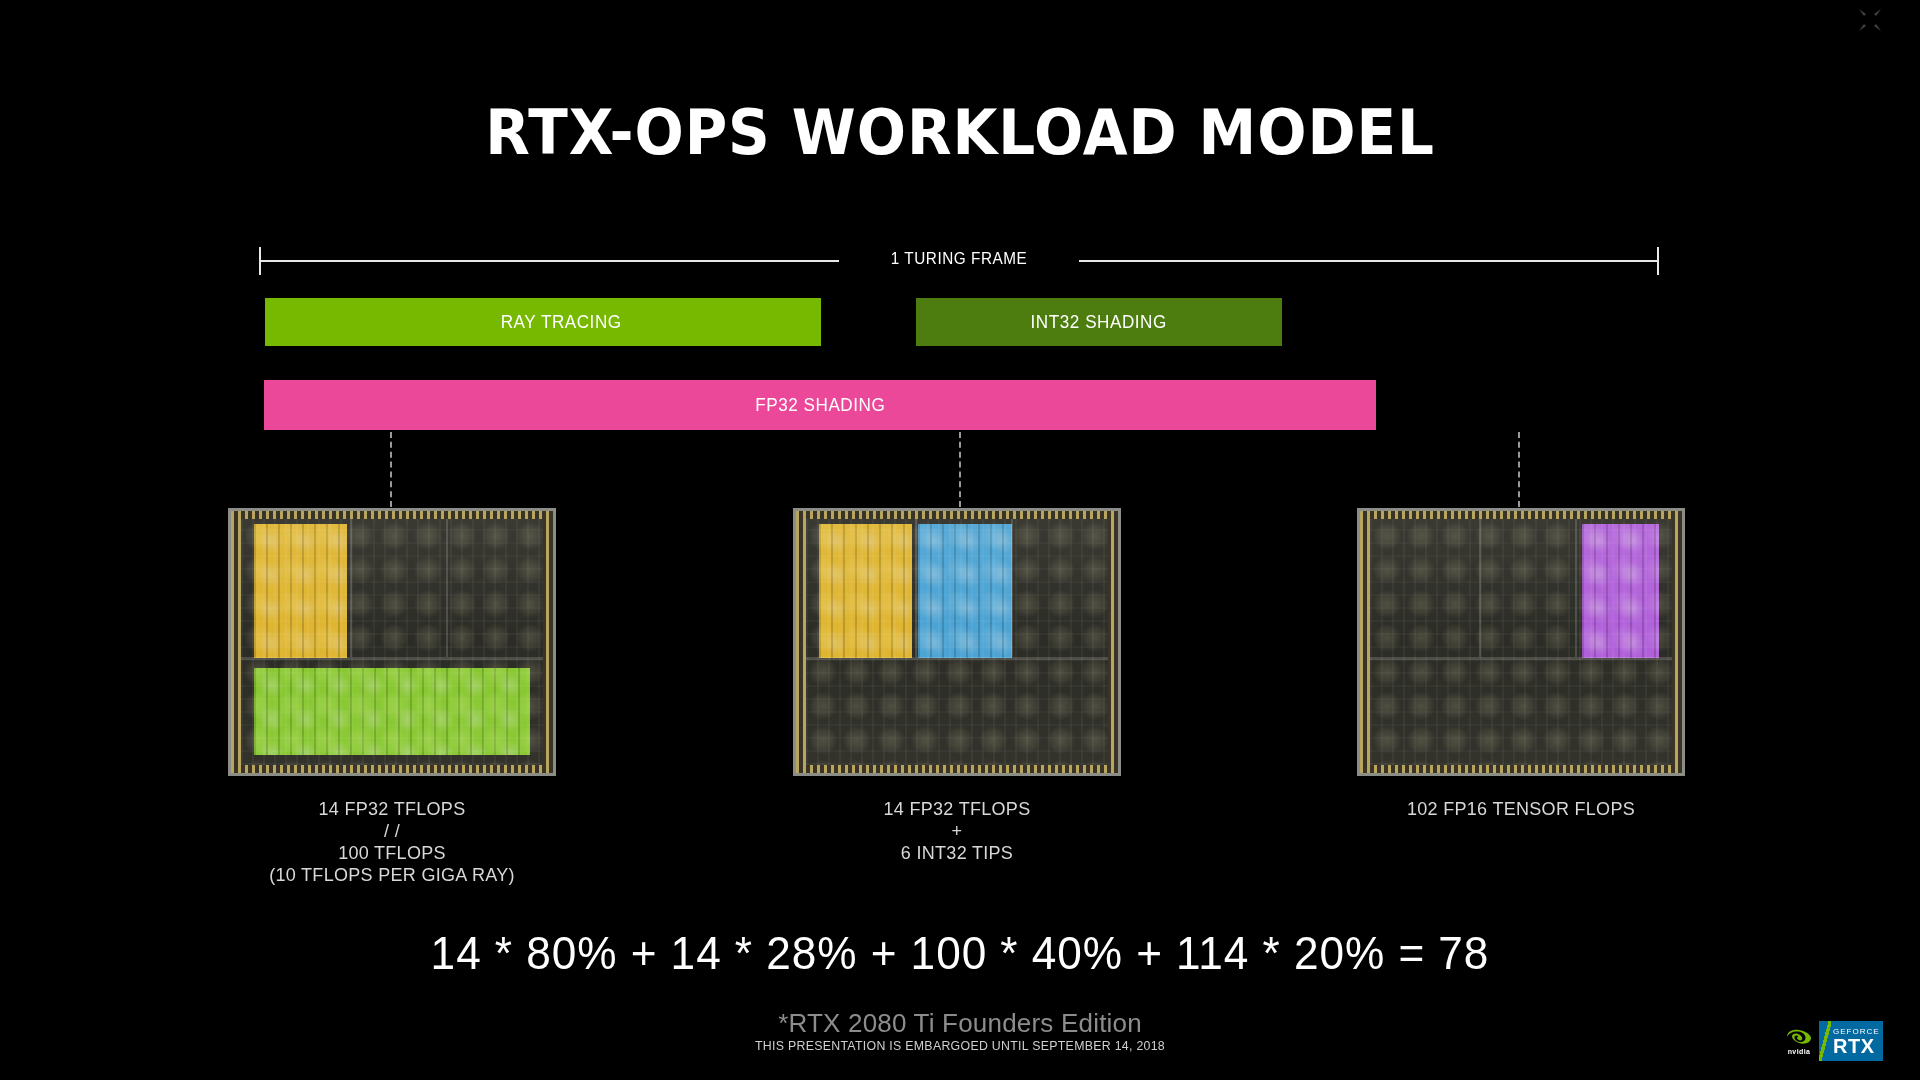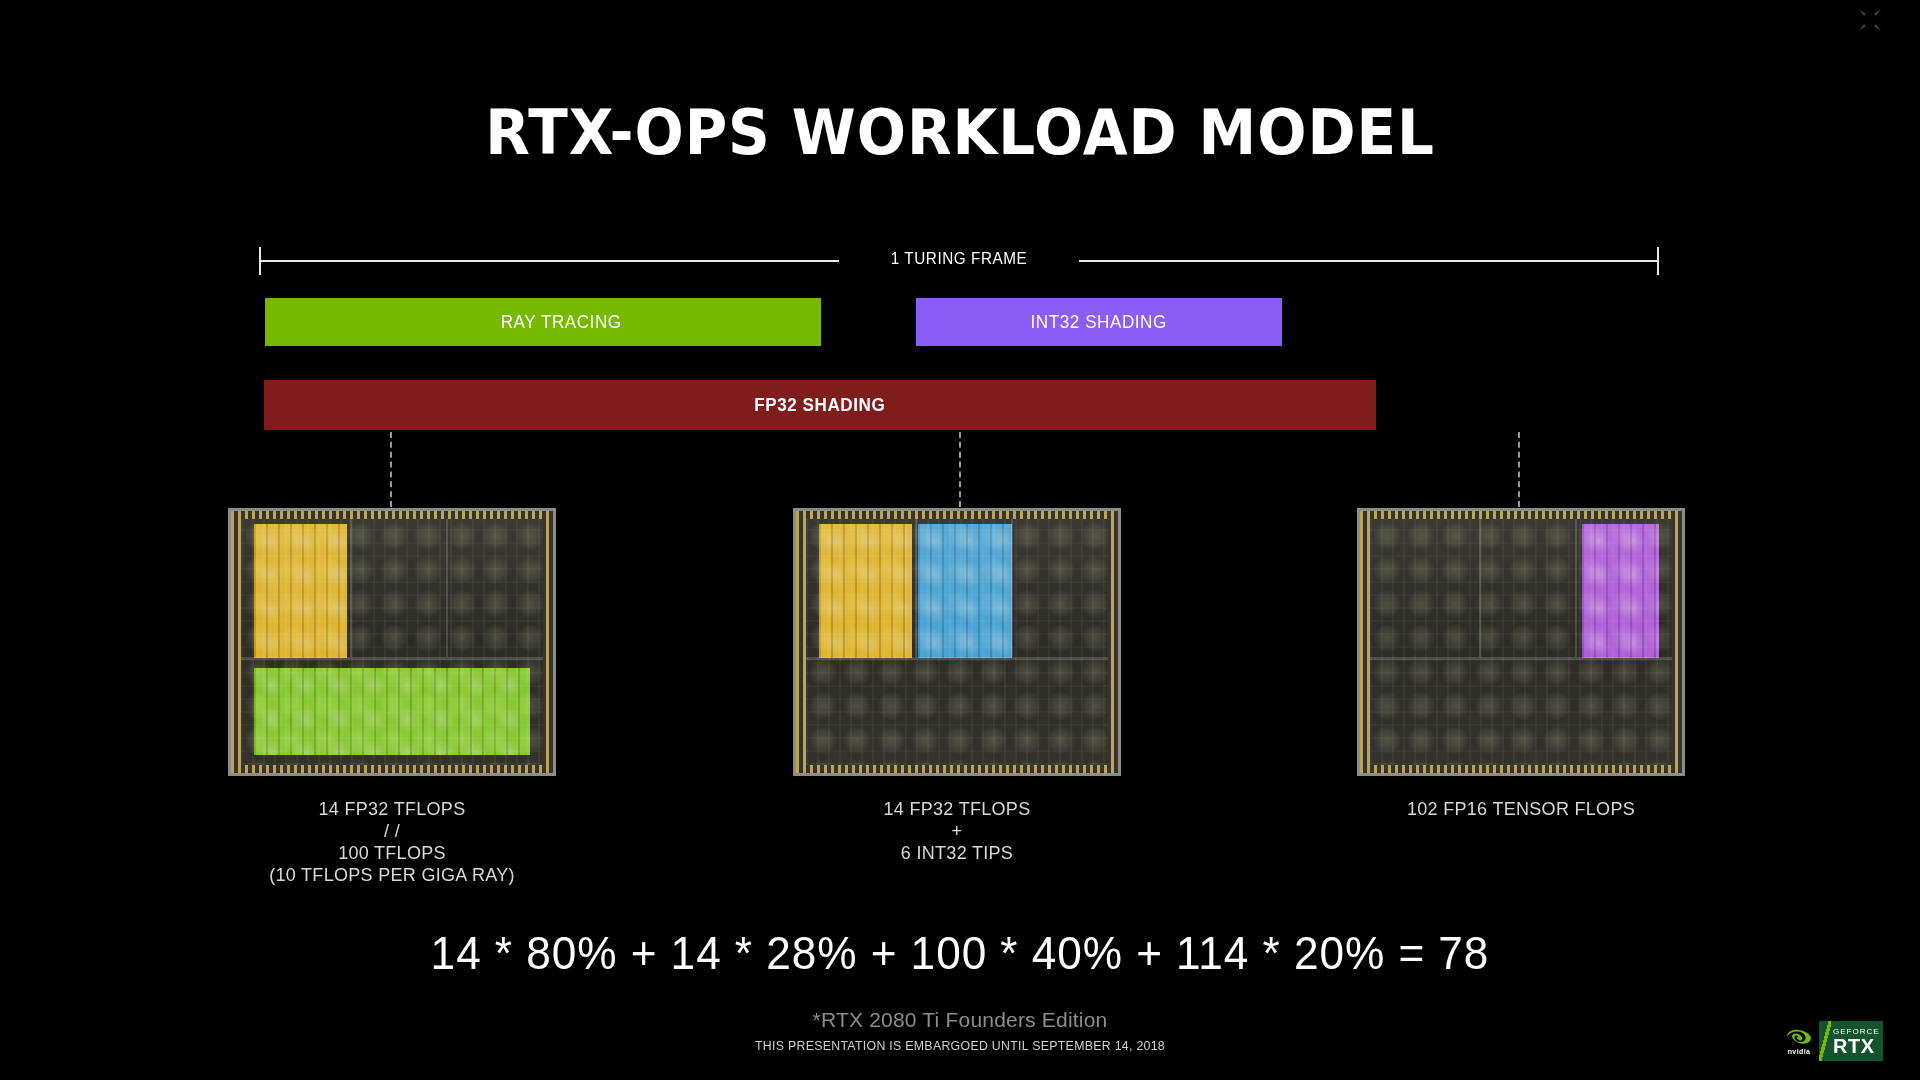--- a/index.html
+++ b/index.html
@@ -214,21 +214,21 @@
     white-space: nowrap;
   }
 
   
   #footnote-1 {
     position: absolute;
     left: 0;
     top: 1008px;
     width: 1920px;
     text-align: center;
-    font-size: 21px;
+    font-size: 26px;
     color: #8c8c8c;
     letter-spacing: 0.2px;
   }
   #footnote-2 {
     position: absolute;
     left: 0;
     top: 1038px;
     width: 1920px;
     text-align: center;
     font-size: 13px;
@@ -237,21 +237,21 @@
     transform: scaleX(0.95);
   }
 
   
   #logo-badge {
     position: absolute;
     left: 1779px;
     top: 1021px;
     width: 104px;
     height: 40px;
-    background: #14532d;
+    background: #0369a1;
     display: flex;
     align-items: center;
     overflow: hidden;
   }
   #logo-eye-box {
     width: 40px;
     height: 40px;
     background: #000;
     display: flex;
     align-items: center;
@@ -313,25 +313,25 @@
     <div class="bracket-line" style="left:0px; width:580px;"></div>
     <div id="bracket-label">1 TURING FRAME</div>
     <div class="bracket-line" style="left:820px; width:578px;"></div>
     <div class="bracket-tick" style="left:1398px;"></div>
   </div>
 
   <div class="bar" id="bar-raytracing" style="background:#76b900;padding-left:37px;">
     <span>RAY TRACING</span>
   </div>
 
-  <div class="bar" id="bar-int32" style="background:#8b5cf6;">
+  <div class="bar" id="bar-int32" style="background:#4d7c0f;">
     <span>INT32 SHADING</span>
   </div>
 
-  <div class="bar" id="bar-fp32" style="background:#7f1d1d;font-weight:bold;">
+  <div class="bar" id="bar-fp32" style="background:#ec4899;">
     <span>FP32 SHADING</span>
   </div>
 
 
   <div class="connector" style="left:390px; top:432px; height:75px;"></div>
   <div class="connector" style="left:959px; top:432px; height:75px;"></div>
   <div class="connector" style="left:1518px; top:432px; height:75px;"></div>
 
   <div class="die-wrap" style="left:228px; top:508px; width:328px; height:268px;">
     <div class="die">

